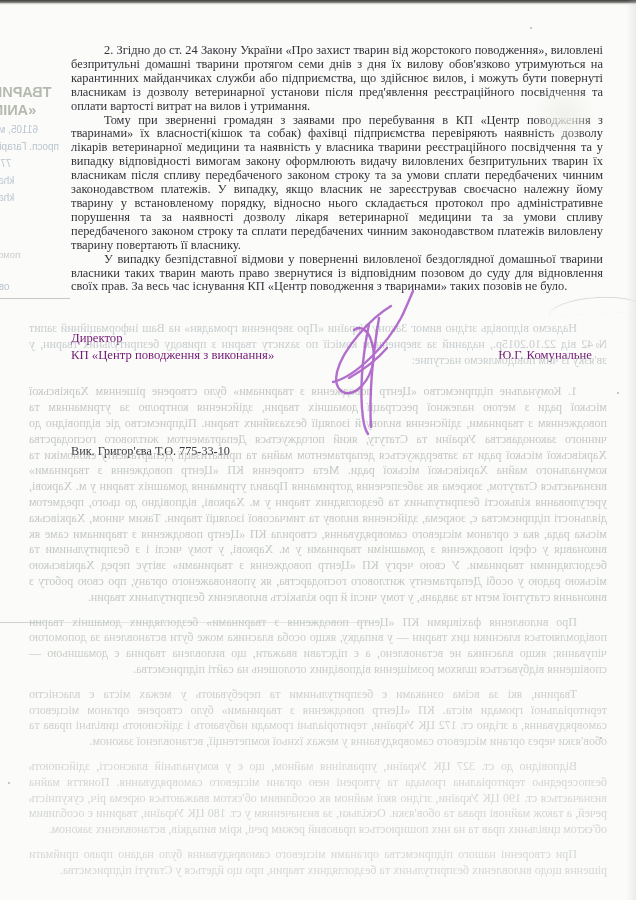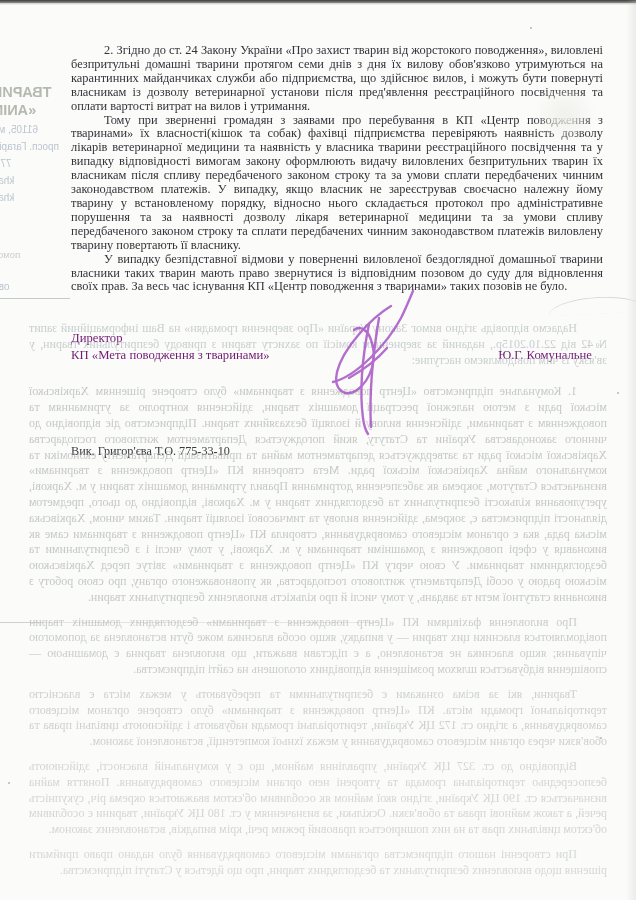--- a/index.html
+++ b/index.html
@@ -90,21 +90,21 @@
 
   <div class="doc">
     <p>2. Згідно до ст. 24 Закону України «Про захист тварин від жорстокого поводження», виловлені безпритульні домашні тварини протягом семи  днів  з дня  їх  вилову обов'язково утримуються на карантинних майданчиках служби  або  підприємства,  що  здійснює  вилов,  і  можуть  бути повернуті  власникам  із  дозволу  ветеринарної  установи  після  пред'явлення  реєстраційного посвідчення та оплати вартості витрат на вилов і утримання.</p>
     <p>Тому при зверненні громадян з заявами про перебування в КП «Центр поводження з тваринами» їх  власності(кішок  та  собак)  фахівці  підприємства  перевіряють  наявність  дозволу  лікарів ветеринарної медицини та наявність у власника тварини реєстраційного посвідчення та у випадку відповідності вимогам закону оформлюють видачу виловлених безпритульних тварин їх власникам після спливу передбаченого законом строку та за умови сплати передбачених чинним законодавством платежів. У випадку, якщо власник не зареєстрував своєчасно належну йому тварину у встановленому порядку, відносно нього складається протокол про адміністративне порушення та за наявності дозволу лікаря ветеринарної медицини та за умови спливу передбаченого законом строку та сплати передбачених чинним законодавством платежів виловлену тварину повертають її власнику.</p>
     <p>У випадку безпідставної відмови у поверненні виловленої бездоглядної домашньої тварини власники таких тварин мають право звернутися із відповідним позовом до суду для відновлення своїх прав. За весь час існування КП «Центр поводження з тваринами» таких позовів не було.</p>
   </div>
 
   <div class="signoff">
     <div class="who">
       <div>Директор</div>
-      <div>КП «Мета поводження з тваринами»</div>
+      <div>КП «Центр поводження з виконання»</div>
     </div>
     <div>Ю.Г. Комунальне</div>
   </div>
 
   <svg class="sig" viewBox="0 0 118 152" aria-hidden="true">
     <g fill="none" stroke="#a44fc4" stroke-width="2.4" stroke-linecap="round" opacity="0.82">
       <path d="M20,98 C44,92 74,60 88,34 C93,24 97,14 100,7"></path>
       <path d="M78,22 C58,34 30,64 24,88 C20,106 32,114 44,106 C58,96 65,74 58,56 C55,46 47,41 41,46"></path>
       <path d="M56,40 C50,70 46,104 50,134 C51,142 53,147 55,150"></path>
       <path d="M66,34 C60,70 56,110 58,143"></path>

